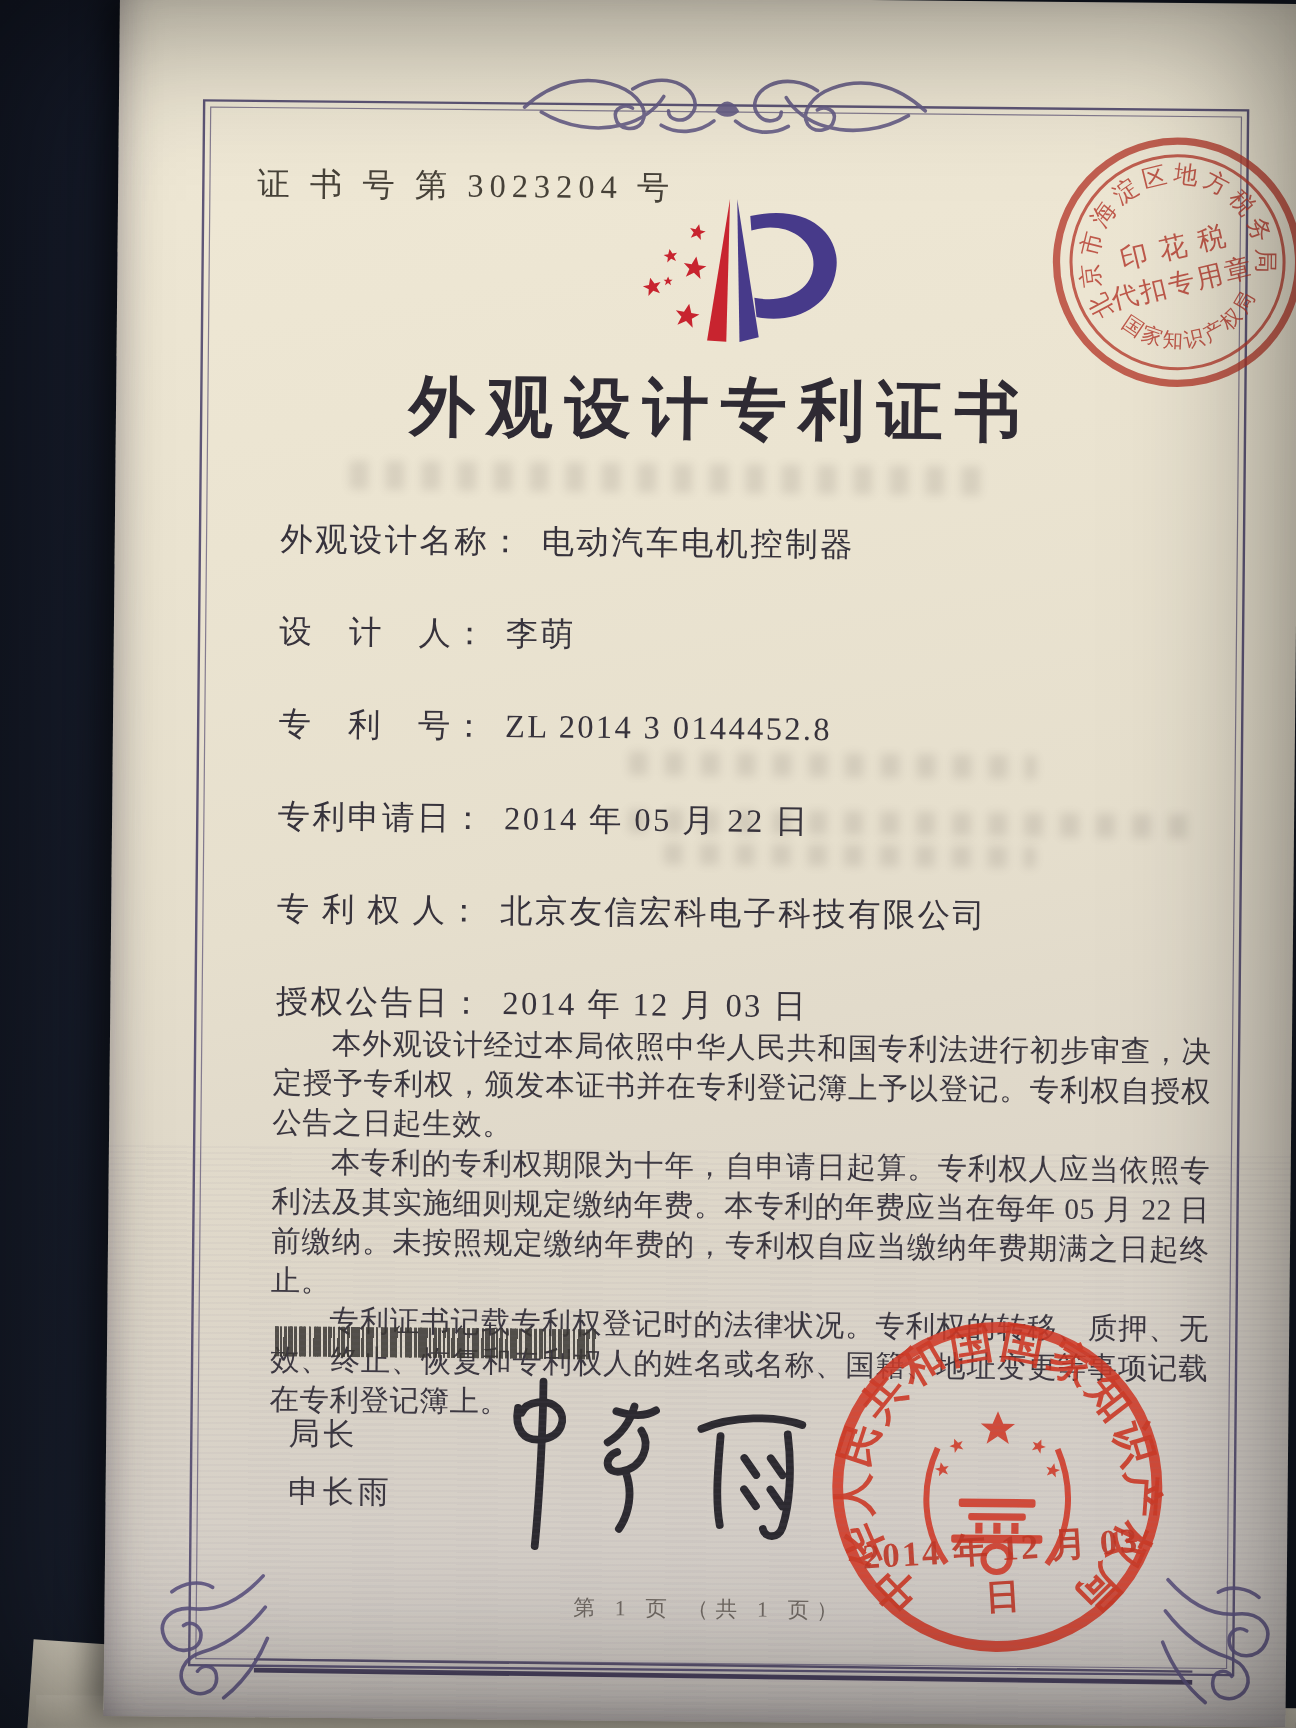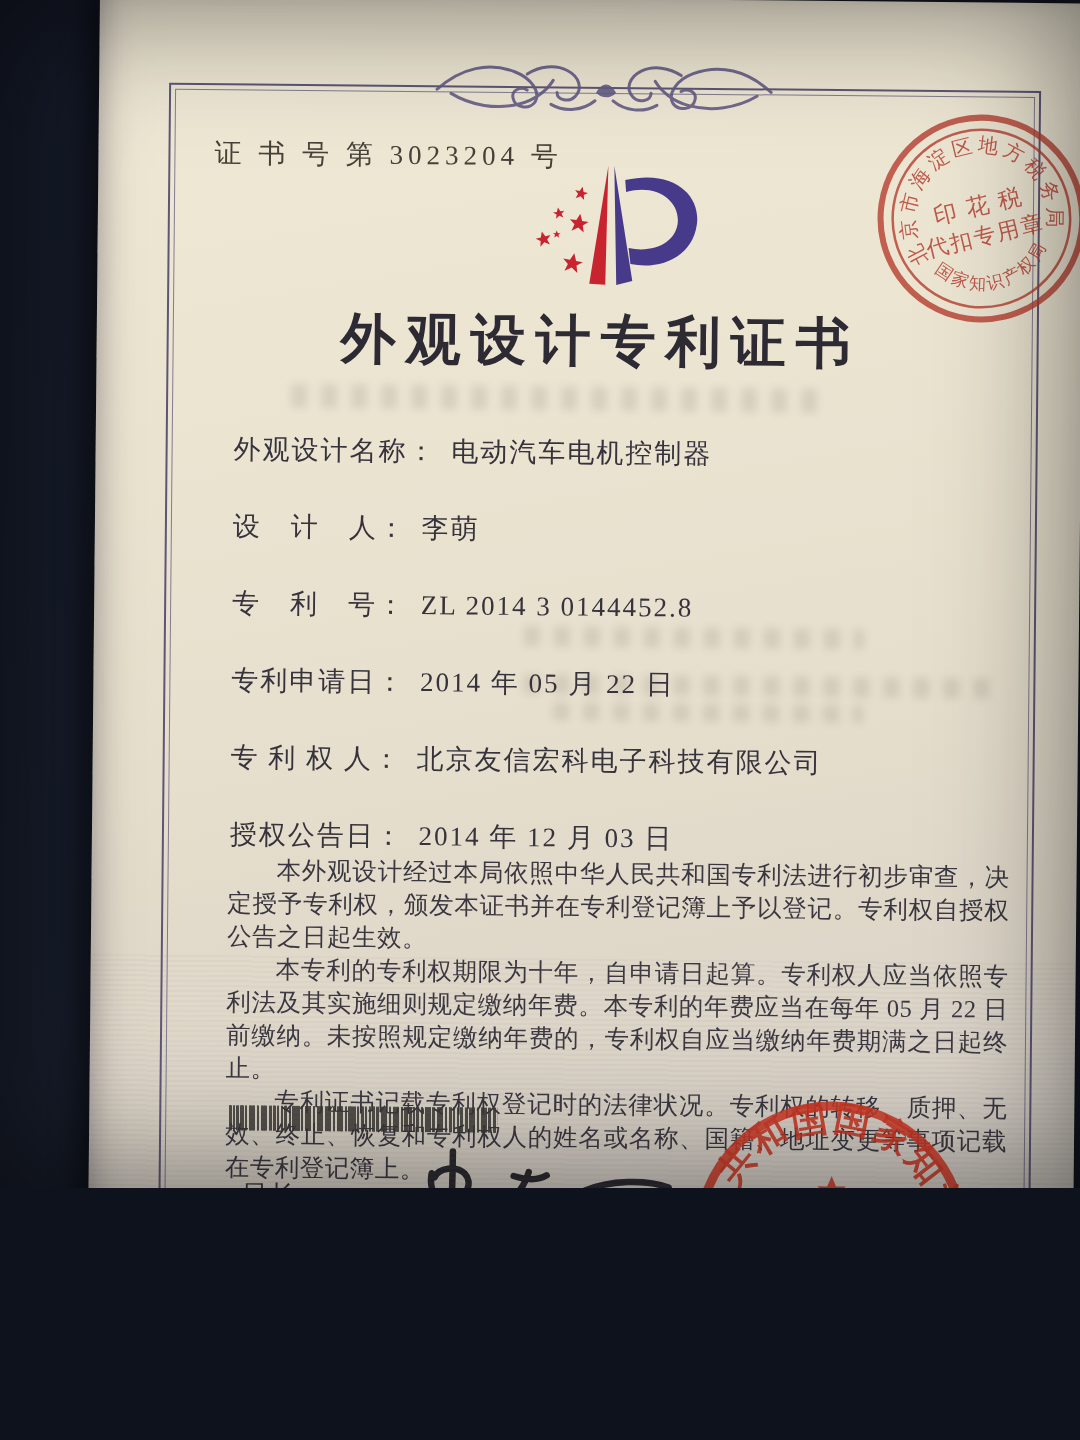--- a/index.html
+++ b/index.html
@@ -1,16 +1,16 @@
 <!DOCTYPE html>
 <html><head>
 <meta charset="utf-8">
 <style>
   html,body{margin:0;padding:0;background:#0e121c;}
-  .scene{position:relative;width:1080px;height:1188px;overflow:hidden;
+  .scene{position:relative;width:1080px;height:1440px;overflow:hidden;
     background:linear-gradient(115deg,#141927 0%,#181e2c 45%,#121722 100%);
     font-family:"Liberation Serif","DejaVu Serif",serif;}
   .scene::after{content:"";position:absolute;inset:0;pointer-events:none;
     box-shadow:inset 0 0 140px rgba(0,0,0,.55);}
   .under-page{position:absolute;background:linear-gradient(180deg,#ddd6c5,#cfc8b6);}
   .under-page.wedge{left:28px;top:1366px;width:320px;height:90px;transform:rotate(4deg);transform-origin:left top;}
   .under-page.strip{left:30px;top:1418px;width:1050px;height:26px;transform:rotate(.6deg);}
   .paper{position:absolute;left:100px;top:-6px;width:985px;height:1436px;
     transform:rotate(.55deg);transform-origin:top left;
     background:linear-gradient(170deg,#f0e9d6 0%,#ebe4d1 30%,#e6dfcd 50%,#ded7c9 68%,#d3cdc6 85%,#cbc6c2 100%);

